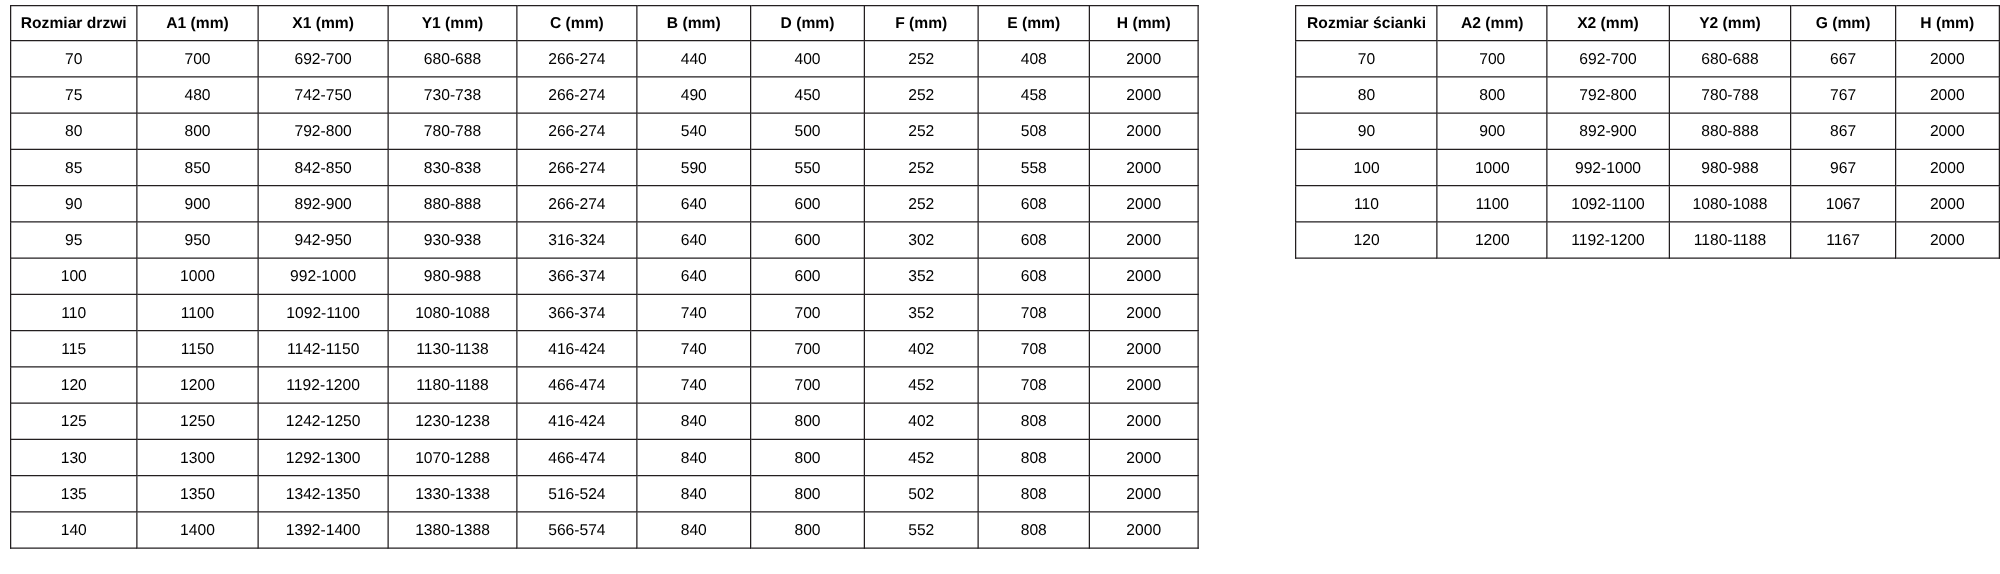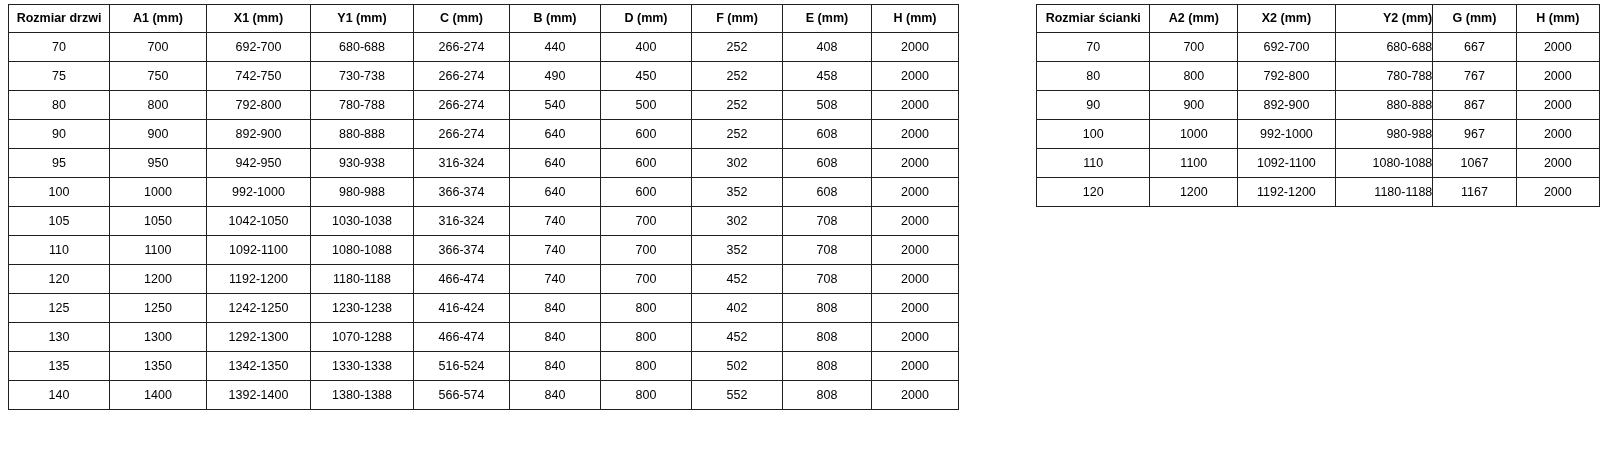--- a/index.html
+++ b/index.html
@@ -56,21 +56,21 @@
   #door-table th:nth-child(6), #door-table td:nth-child(6) { width: 90px; margin-top: 16px; }
   #door-table th:nth-child(7), #door-table td:nth-child(7) { width: 90px; margin-top: 29px; }
   #door-table th:nth-child(8), #door-table td:nth-child(8) { width: 90px; }
   #door-table th:nth-child(9), #door-table td:nth-child(9) { width: 88px; }
   #door-table th:nth-child(10), #door-table td:nth-child(10) { width: 86px; }
 
   
   #wall-table th:nth-child(1), #wall-table td:nth-child(1) { width: 115px; }
   #wall-table th:nth-child(2), #wall-table td:nth-child(2) { width: 92px; margin-top: 45px; }
   #wall-table th:nth-child(3), #wall-table td:nth-child(3) { width: 102px; }
-  #wall-table th:nth-child(4), #wall-table td:nth-child(4) { width: 102px; text-align: right; }
+  #wall-table th:nth-child(4), #wall-table td:nth-child(4) { width: 102px; }
   #wall-table th:nth-child(5), #wall-table td:nth-child(5) { width: 88px; }
   #wall-table th:nth-child(6), #wall-table td:nth-child(6) { width: 88px; }
 </style>
 </head>
 <body>
 
 <div class="page">
 
   <div class="table-wrap" id="left-wrap">
     <table id="door-table">
@@ -96,40 +96,52 @@
             <td>680-688</td>
             <td>266-274</td>
             <td>440</td>
             <td>400</td>
             <td>252</td>
             <td>408</td>
             <td>2000</td>
           </tr>
           <tr>
             <td>75</td>
-            <td>750</td>
+            <td>480</td>
             <td>742-750</td>
             <td>730-738</td>
             <td>266-274</td>
             <td>490</td>
             <td>450</td>
             <td>252</td>
             <td>458</td>
             <td>2000</td>
           </tr>
           <tr>
             <td>80</td>
             <td>800</td>
             <td>792-800</td>
             <td>780-788</td>
             <td>266-274</td>
             <td>540</td>
             <td>500</td>
             <td>252</td>
             <td>508</td>
+            <td>2000</td>
+          </tr>
+          <tr>
+            <td>85</td>
+            <td>850</td>
+            <td>842-850</td>
+            <td>830-838</td>
+            <td>266-274</td>
+            <td>590</td>
+            <td>550</td>
+            <td>252</td>
+            <td>558</td>
             <td>2000</td>
           </tr>
           <tr>
             <td>90</td>
             <td>900</td>
             <td>892-900</td>
             <td>880-888</td>
             <td>266-274</td>
             <td>640</td>
             <td>600</td>
@@ -155,40 +167,40 @@
             <td>992-1000</td>
             <td>980-988</td>
             <td>366-374</td>
             <td>640</td>
             <td>600</td>
             <td>352</td>
             <td>608</td>
             <td>2000</td>
           </tr>
           <tr>
-            <td>105</td>
-            <td>1050</td>
-            <td>1042-1050</td>
-            <td>1030-1038</td>
-            <td>316-324</td>
-            <td>740</td>
-            <td>700</td>
-            <td>302</td>
-            <td>708</td>
-            <td>2000</td>
-          </tr>
-          <tr>
             <td>110</td>
             <td>1100</td>
             <td>1092-1100</td>
             <td>1080-1088</td>
             <td>366-374</td>
             <td>740</td>
             <td>700</td>
             <td>352</td>
+            <td>708</td>
+            <td>2000</td>
+          </tr>
+          <tr>
+            <td>115</td>
+            <td>1150</td>
+            <td>1142-1150</td>
+            <td>1130-1138</td>
+            <td>416-424</td>
+            <td>740</td>
+            <td>700</td>
+            <td>402</td>
             <td>708</td>
             <td>2000</td>
           </tr>
           <tr>
             <td>120</td>
             <td>1200</td>
             <td>1192-1200</td>
             <td>1180-1188</td>
             <td>466-474</td>
             <td>740</td>

